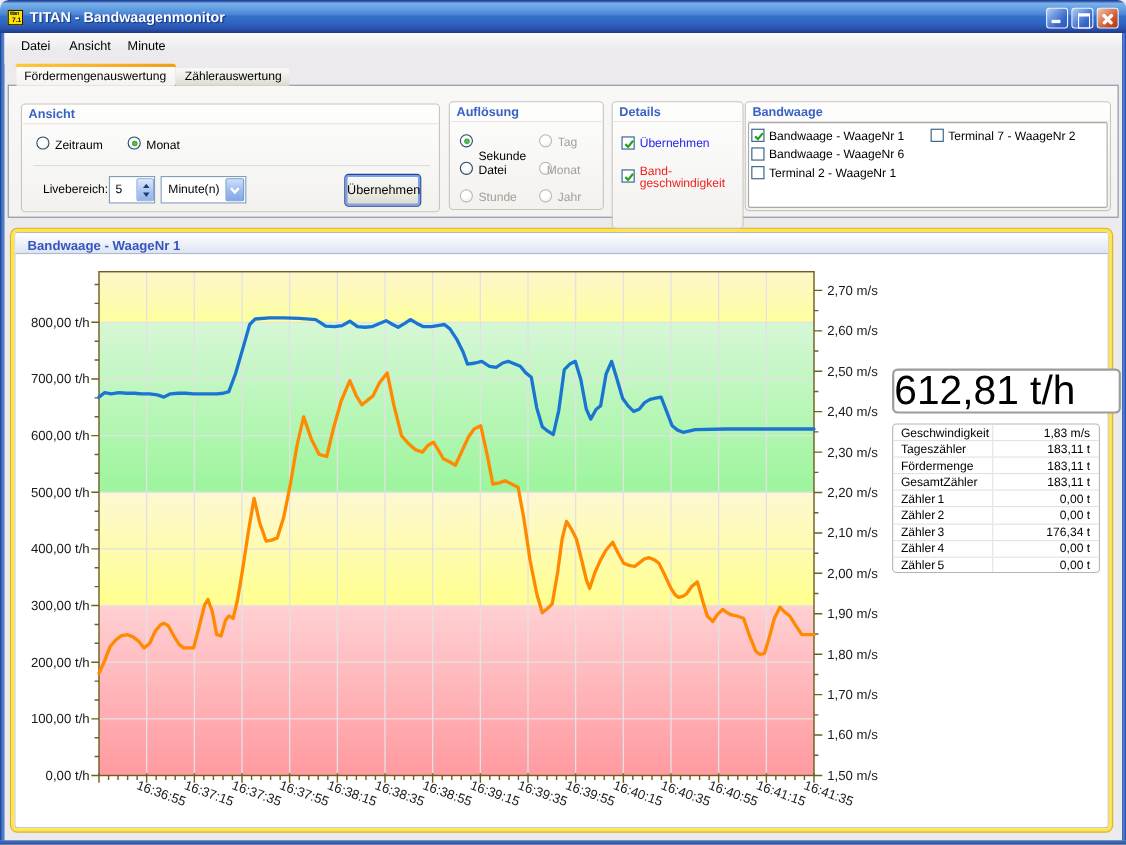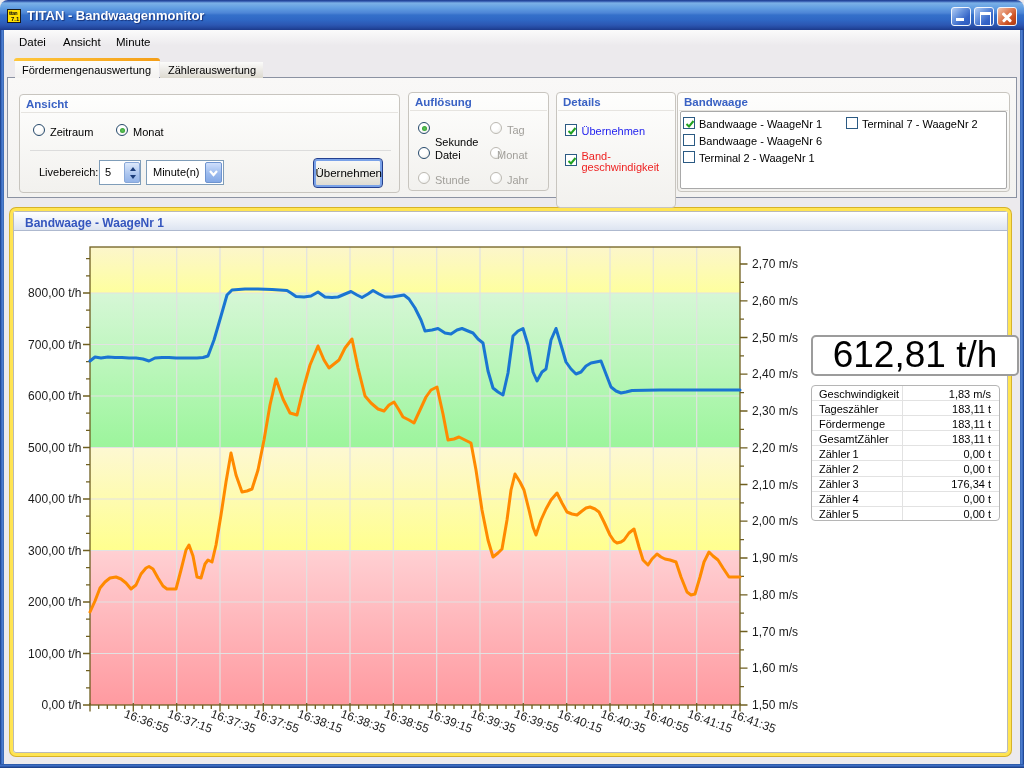--- a/index.html
+++ b/index.html
@@ -55,21 +55,21 @@
 #dropbtn{position:absolute;right:1px;top:1px;width:17px;height:21px;border-radius:2px;border:1px solid #6f94cf;background:linear-gradient(#cfdffc,#9cbbee 55%,#84a9e6)}
 #btnapply{z-index:4;left:313px;top:158px;width:70px;height:30px;border-radius:4px;border:1px solid #24408f;
  box-shadow:inset 0 0 0 2px #7aa2e8;background:linear-gradient(#fafaf8,#ecece6 55%,#dcd9cf);text-align:right;line-height:28px;font-size:11.5px}
 .sep{position:absolute;height:1px;background:#dcdcdc}
 
 #panel{left:10px;top:208px;width:1001px;height:548px;border:3px solid #ffe452;border-radius:6px;background:#fff;box-shadow:0 0 0 1px #d6b22a, inset 0 0 0 1px #b9b9b9}
 #phead{left:14px;top:212px;width:993px;height:19px;background:linear-gradient(#ffffff,#dde4f1);border-bottom:1px solid #aeb9cf}
 #phead span{position:absolute;left:11px;top:4px;font-weight:bold;font-size:12px;color:#3556be}
 
 #bigval{left:811px;top:335px;width:208px;height:41px;border:2px solid #9c9c9c;border-radius:5px;background:#fff;
- font-size:37px;text-align:center;line-height:36px;white-space:nowrap}
+ font-size:37px;line-height:36px;white-space:nowrap}
 #bigval span{display:inline-block}
 #vtable{left:811px;top:385px;width:189px;height:136px;border:1px solid #b5b5b5;border-radius:4px;background:#fff;overflow:hidden}
 .trow{position:relative;height:15.1px;border-bottom:1px solid #e2e2e2;font-size:11px}
 .trow:last-child{border-bottom:none}
 .trow .l{position:absolute;left:7px;top:1.5px}
 .trow .r{position:absolute;right:8px;top:1.5px}
 .trow:before{content:"";position:absolute;left:90px;top:0;bottom:0;width:1px;background:#e2e2e2}
 </style></head>
 <body>
 <div class="abs" id="titlebar"></div>

